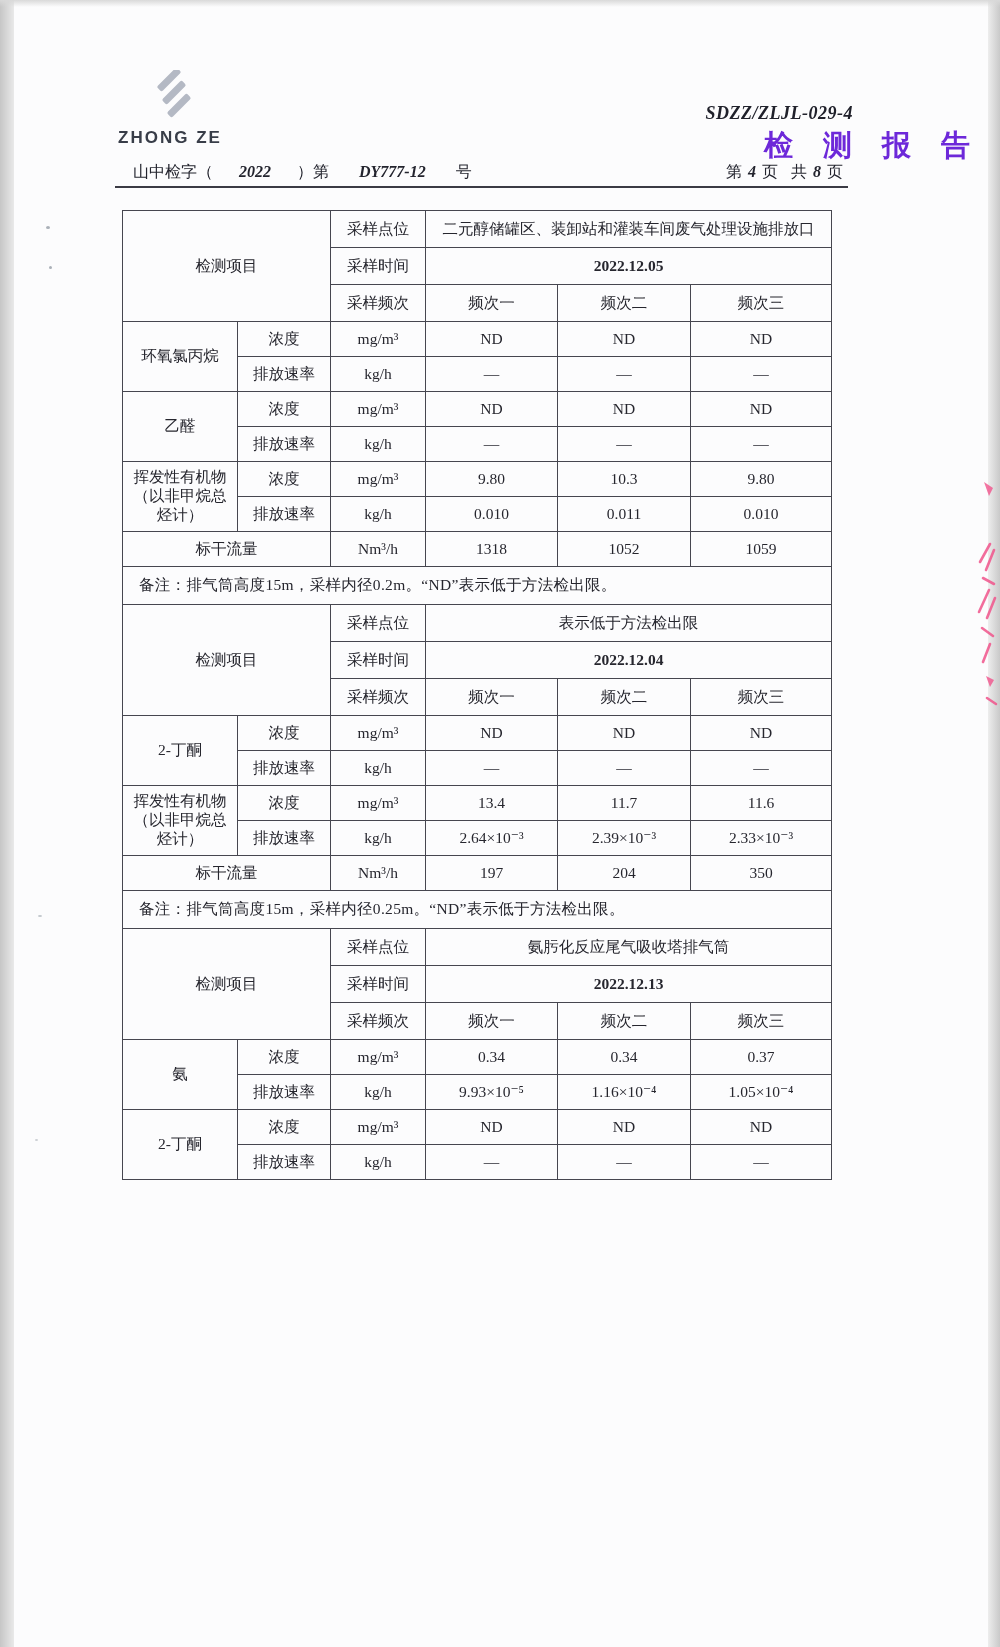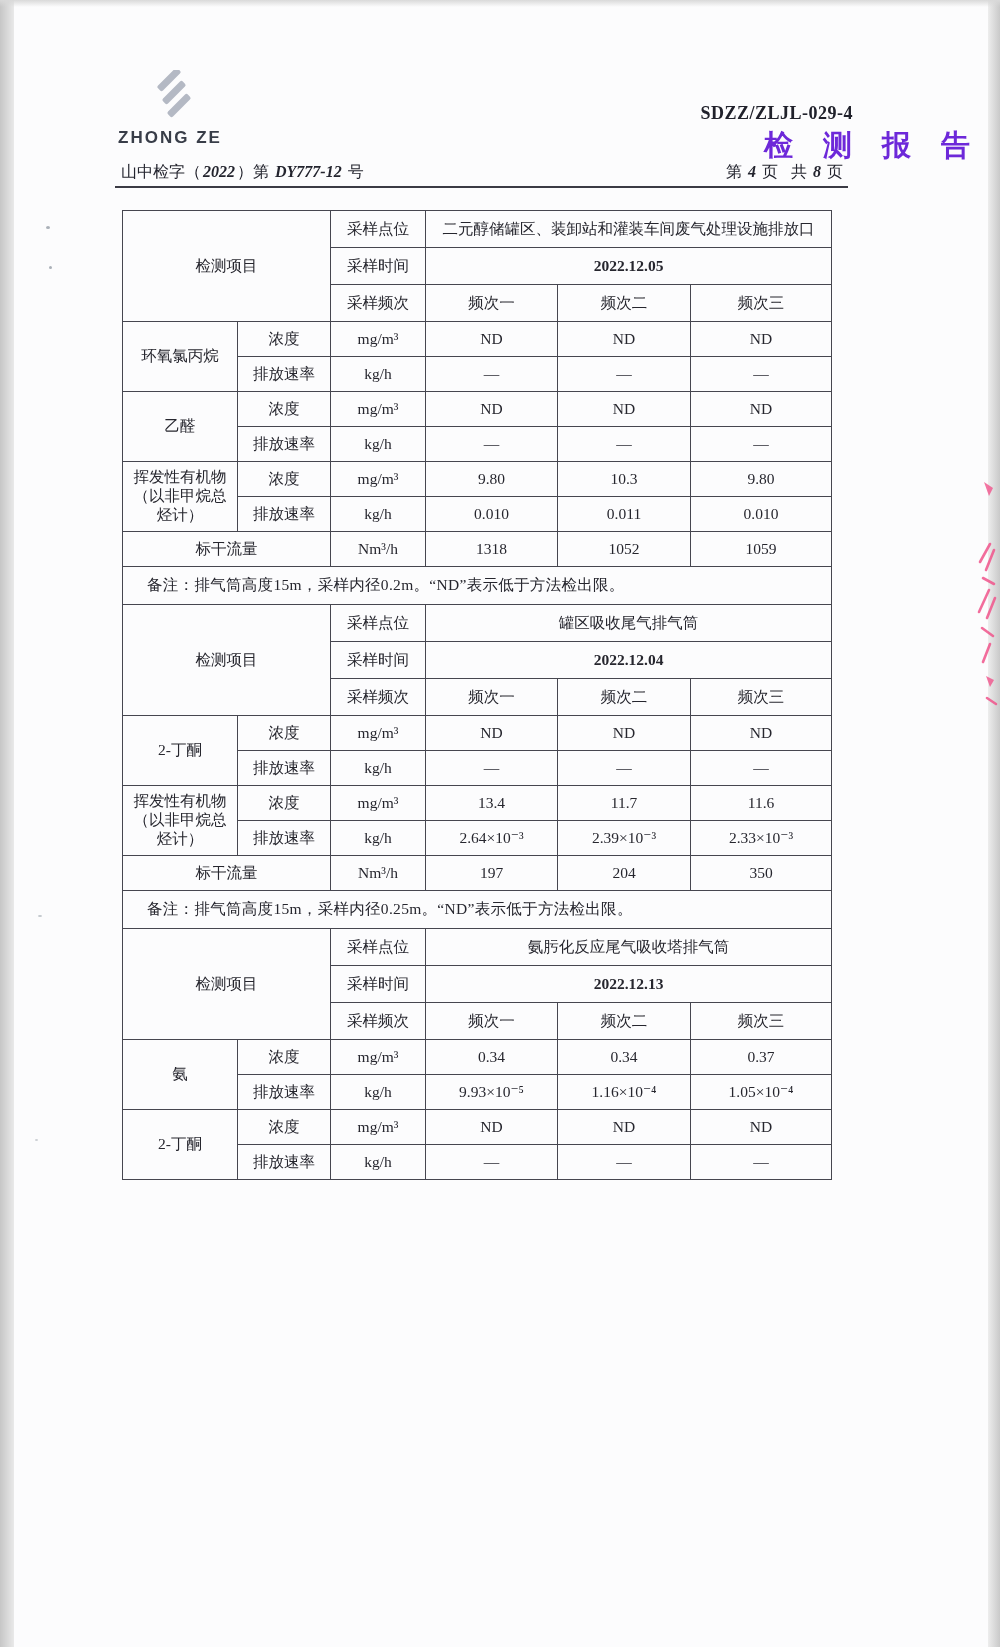--- a/index.html
+++ b/index.html
@@ -22,54 +22,54 @@
 
   
   .logo{position:absolute;left:112px;top:70px;width:116px;text-align:center;}
   .logo svg{display:block;margin:0 auto;}
   .logo-text{
     font-family:"Liberation Sans","DejaVu Sans",sans-serif;
     font-weight:bold;font-size:17px;letter-spacing:2px;color:#383d48;margin-top:2px;
   }
   .doc-code{
     position:absolute;top:103px;right:147px;
-    font-weight:bold;font-size:18px;color:#20212b;letter-spacing:.5px;
+    font-weight:bold;font-size:18px;color:#20212b;letter-spacing:.5px;font-style:italic;
   }
   .title{
     position:absolute;top:126px;left:0;width:100%;text-align:right;
     font-size:29px;font-weight:bold;color:#6d28d9;
     letter-spacing:30px;text-indent:30px;
   }
   .subheader{
     position:absolute;top:162px;left:120px;width:726px;
     display:flex;justify-content:space-between;align-items:baseline;
     font-size:16px;color:#23242e;
   }
   .subheader .num{font-weight:bold;font-style:italic;}
-  .subheader .seg{margin:0 1px;}
+  .subheader .seg{margin:0 13px;}
   .pagebox .seg{margin:0 3px;}
   .header-rule{
     position:absolute;top:186px;left:115px;width:733px;height:2px;background:#3b3b44;
   }
 
   
   .tables-wrap{position:absolute;left:122px;top:210px;width:709px;}
   table.rpt{border-collapse:collapse;table-layout:fixed;width:709px;margin-top:-1px;}
   table.rpt:first-child{margin-top:0;}
   .rpt td{
     border:1px solid #46464f;
     font-size:15.5px;line-height:1.22;color:#26262e;
     text-align:center;vertical-align:middle;
     padding:1px 4px;height:32px;
     word-break:break-all;
   }
   .rpt tr.hrow td{height:34px;}
   .rpt td.bold{font-weight:bold;}
   .rpt td.note{
-    text-align:left;padding-left:24px;height:35px;font-size:15.5px;letter-spacing:.3px;
+    text-align:left;padding-left:16px;height:35px;font-size:15.5px;letter-spacing:.3px;
   }
 
   
   .speck{position:absolute;background:#aab0b8;border-radius:50%;}
   .stamp{position:absolute;left:956px;top:466px;width:42px;height:245px;}
   .stamp path{stroke:#f0538b;fill:none;stroke-width:2.6;stroke-linecap:round;opacity:.85;}
   .stamp .fill{fill:#f0538b;stroke:none;opacity:.8;}
 </style>
 </head>
 <body>
@@ -198,21 +198,21 @@
         <col style="width:93px">
         <col style="width:95px">
         <col style="width:132px">
         <col style="width:133px">
         <col style="width:141px">
       </colgroup>
     <tbody>
     <tr class="hrow">
       <td colspan="2" rowspan="3">检测项目</td>
       <td>采样点位</td>
-      <td colspan="3">罐区吸收尾气排气筒</td>
+      <td colspan="3">表示低于方法检出限</td>
     </tr>
     <tr class="hrow">
       <td>采样时间</td>
       <td colspan="3" class="bold">2022.12.04</td>
     </tr>
     <tr class="hrow">
       <td>采样频次</td>
       <td>频次一</td>
       <td>频次二</td>
       <td>频次三</td>

